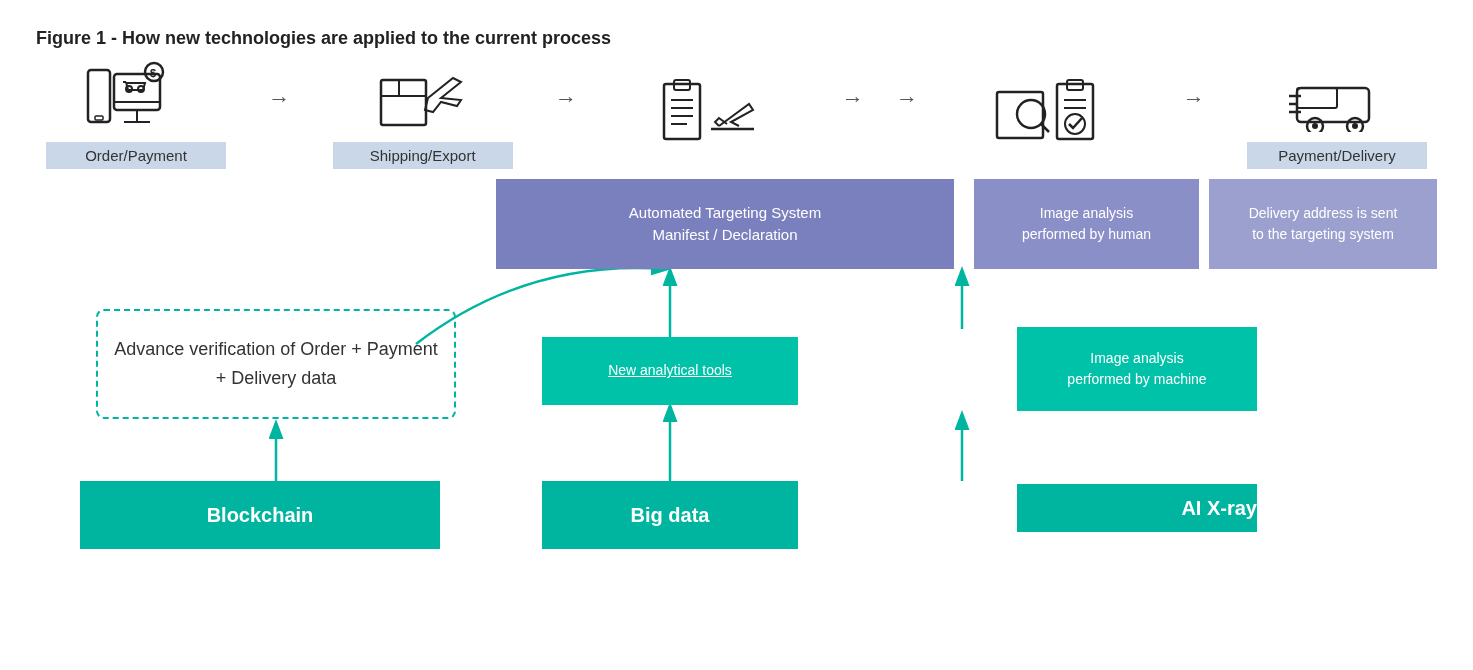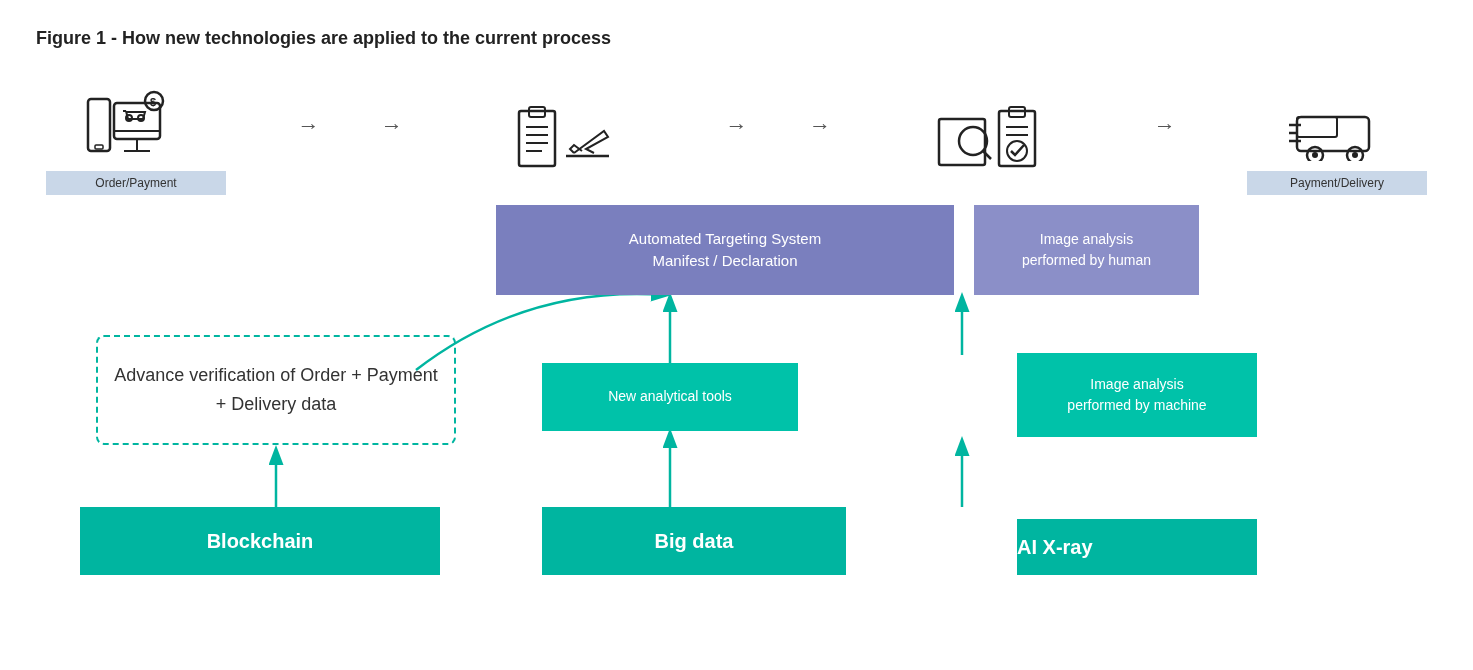--- a/index.html
+++ b/index.html
@@ -16,21 +16,21 @@
       padding: 28px 36px;
       width: 1473px;
       height: 670px;
       position: relative;
     }
 
     .figure-title {
       font-size: 18px;
       font-weight: bold;
       color: #222;
-      margin-bottom: 36px;
+      margin-bottom: 7px;
     }
 
     
     .process-flow {
       display: flex;
       align-items: center;
       justify-content: space-between;
       margin-bottom: 0px;
       position: relative;
     }
@@ -46,21 +46,21 @@
       height: 80px;
       display: flex;
       align-items: center;
       justify-content: center;
       margin-bottom: 6px;
     }
 
     .process-label {
       background: #c9d7e8;
       color: #333;
-      font-size: 12px;
+      font-size: 15px;
       padding: 5px 14px;
       text-align: center;
       width: 180px;
     }
 
     .process-arrow {
       font-size: 22px;
       color: #555;
       margin-top: -34px;
       flex-shrink: 0;
@@ -138,20 +138,33 @@
 
           <circle cx="68" cy="12" r="9" stroke="#222" stroke-width="2.5" fill="none"></circle>
           <text x="64" y="17" font-size="11" fill="#222" font-weight="bold">$</text>
         </svg>
       </div>
       <div class="process-label">Order/Payment</div>
     </div>
 
     <div class="process-arrow">→</div>
 
+    <div class="process-step">
+      <div class="process-icon">
+        <svg width="100" height="72" viewBox="0 0 100 72" fill="none">
+
+          <rect x="8" y="20" width="45" height="45" rx="2" stroke="#222" stroke-width="2.5" fill="none"></rect>
+          <line x1="8" y1="36" x2="53" y2="36" stroke="#222" stroke-width="2"></line>
+          <line x1="26" y1="20" x2="26" y2="36" stroke="#222" stroke-width="2"></line>
+
+          <path d="M55 38 L80 18 L88 22 L68 38 L88 40 L84 46 L68 42 L60 52 L52 50 Z" stroke="#222" stroke-width="2" fill="none"></path>
+        </svg>
+      </div>
+      <div class="process-label">Shipping/Export</div>
+    </div>
 
     <div class="process-arrow">→</div>
 
     <div class="process-step">
       <div class="process-icon">
         <svg width="100" height="72" viewBox="0 0 100 72" fill="none">
 
           <rect x="5" y="10" width="36" height="55" rx="2" stroke="#222" stroke-width="2.5" fill="none"></rect>
           <rect x="15" y="6" width="16" height="10" rx="2" stroke="#222" stroke-width="2" fill="none"></rect>
           <line x1="12" y1="26" x2="34" y2="26" stroke="#222" stroke-width="2"></line>
@@ -236,40 +249,43 @@
     </svg>
 
     <div class="blue-box" style="position:absolute; left:460px; top:0; width:458px; height:90px; background:#7a7fbe; color:#fff; font-size:15px; text-align:center; display:flex; align-items:center; justify-content:center; line-height:1.5;">
       <span>Automated Targeting System<br>Manifest / Declaration</span>
     </div>
 
     <div class="blue-box" style="position:absolute; right:238px; top:0; width:225px; height:90px; background:#8b8fc8; color:#fff; font-size:14px; text-align:center; display:flex; align-items:center; justify-content:center; line-height:1.5; padding:10px;">
       <span>Image analysis<br>performed by human</span>
     </div>
 
+    <div class="blue-box" style="position:absolute; right:0; top:0; width:228px; height:90px; background:#9ca0cf; color:#fff; font-size:14px; text-align:center; display:flex; align-items:center; justify-content:center; line-height:1.5; padding:10px;">
+      <span>Delivery address is sent<br>to the targeting system</span>
+    </div>
 
     <div style="position:absolute; left:60px; top:130px; width:360px; height:110px; border:2px dashed #00b5a0; border-radius:8px; display:flex; align-items:center; justify-content:center; text-align:center; font-size:18px; color:#333; line-height:1.6; padding:10px;">
       <span>Advance verification of
 Order + Payment + Delivery data</span>
     </div>
 
-    <div class="teal-box" style="position:absolute; left:506px; top:158px; width:256px; height:68px; background:#00c2a9; color:#fff; font-size:14px; text-align:center; display:flex; align-items:center; justify-content:center; line-height:1.4;">
+    <div class="teal-box" style="position:absolute; left:506px; top:158px; width:256px; height:68px; background:#00c2a9; color:#fff; font-size:14px; text-align:center; display:flex; align-items:center; justify-content:center; line-height:1.4;text-decoration:underline;">
       <span>New analytical tools</span>
     </div>
 
     <div class="teal-box" style="position:absolute; right:180px; top:148px; width:240px; height:84px; background:#00c2a9; color:#fff; font-size:14px; text-align:center; display:flex; align-items:center; justify-content:center; line-height:1.5; padding:10px;">
       <span>Image analysis<br>performed by machine</span>
     </div>
 
     <div style="position:absolute; left:44px; bottom:0; width:360px; height:68px; background:#00b5a0; color:#fff; font-weight:bold; font-size:20px; display:flex; align-items:center; justify-content:center;">
       <span>Blockchain</span>
     </div>
 
-    <div style="position:absolute; left:506px; bottom:0; width:304px; height:68px; background:#00b5a0; color:#fff; font-weight:bold; font-size:20px; display:flex; align-items:center; justify-content:center;">
+    <div style="position:absolute; left:506px; bottom:0; width:256px; height:68px; background:#00b5a0; color:#fff; font-weight:bold; font-size:20px; display:flex; align-items:center; justify-content:center;">
       <span>Big data</span>
     </div>
 
-    <div style="position:absolute; right:180px; bottom:0; width:240px; height:56px; background:#00b5a0; color:#fff; font-weight:bold; font-size:20px; display:flex; align-items:center; justify-content:flex-start;">
+    <div style="position:absolute; right:180px; bottom:17px; width:240px; height:48px; background:#00b5a0; color:#fff; font-weight:bold; font-size:20px; display:flex; align-items:center; justify-content:flex-end;">
       <span>AI X-ray</span>
     </div>
 
   </div>
 </div>
 
 </body></html>

